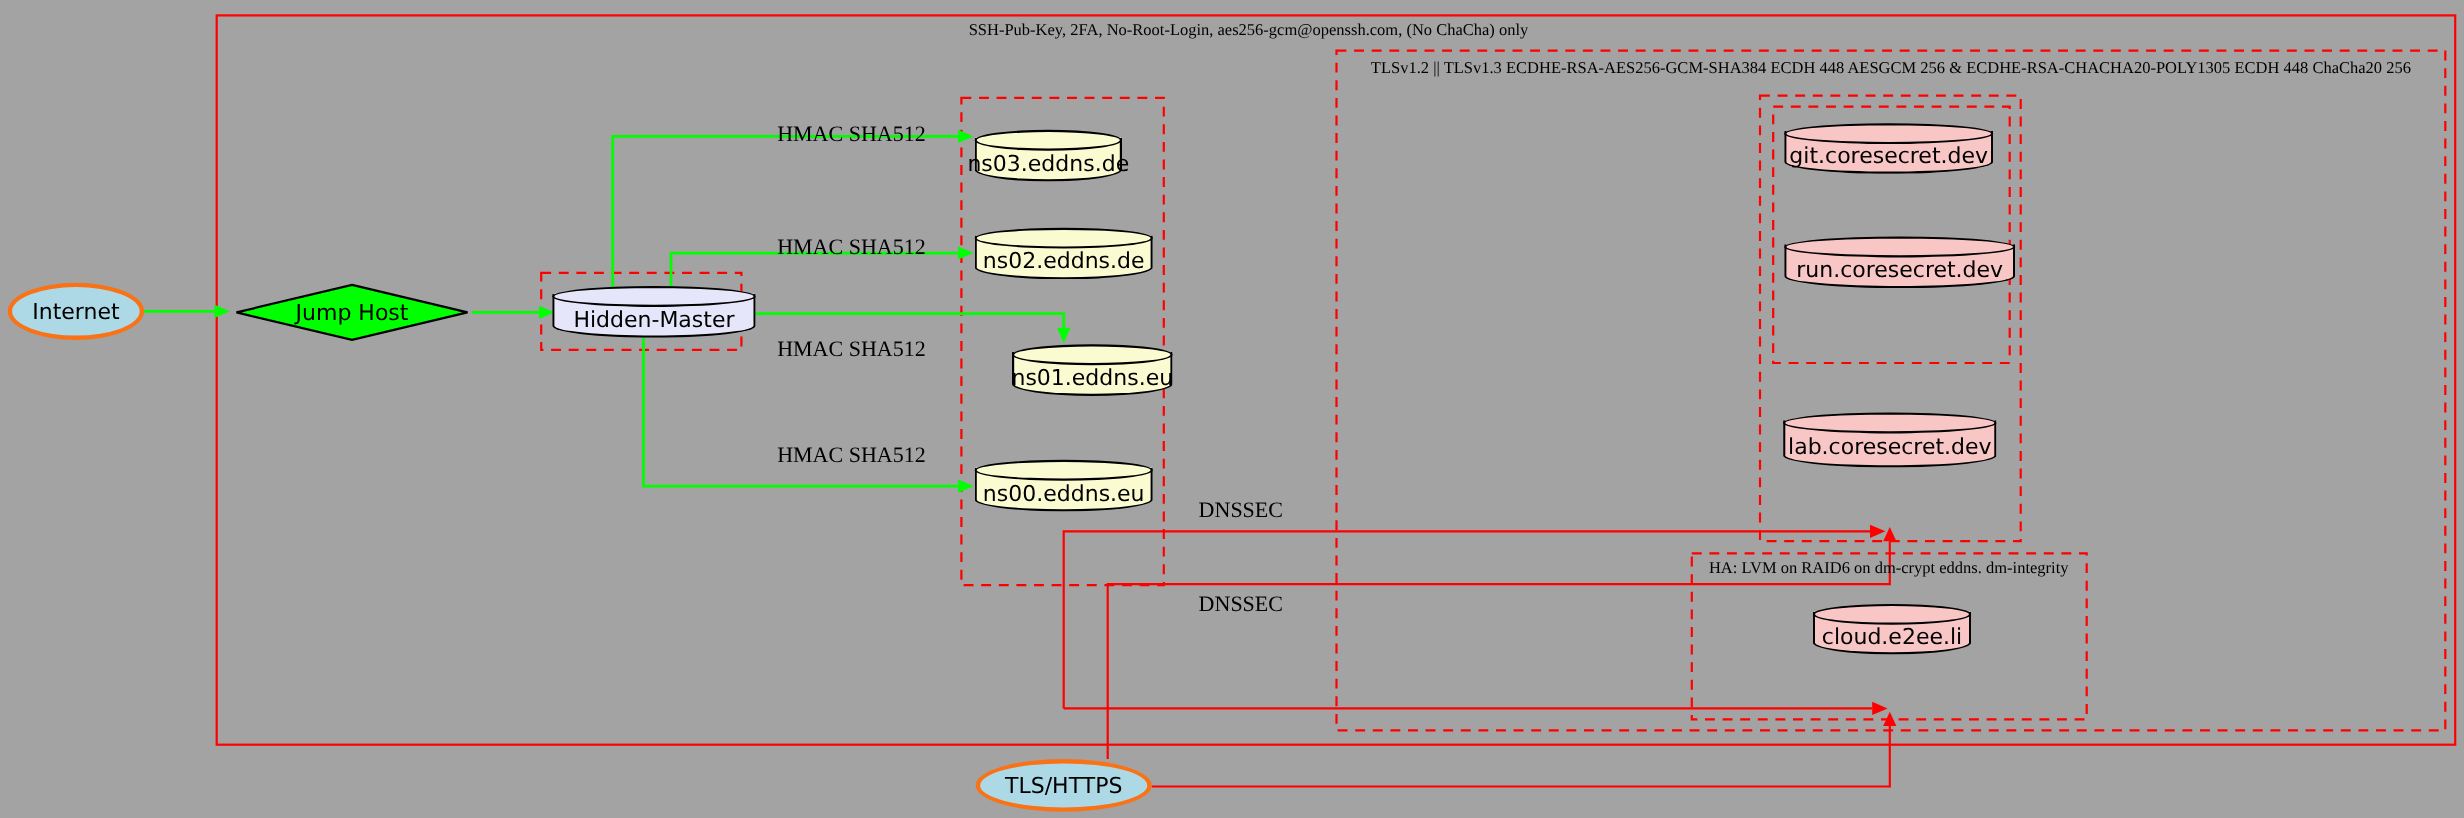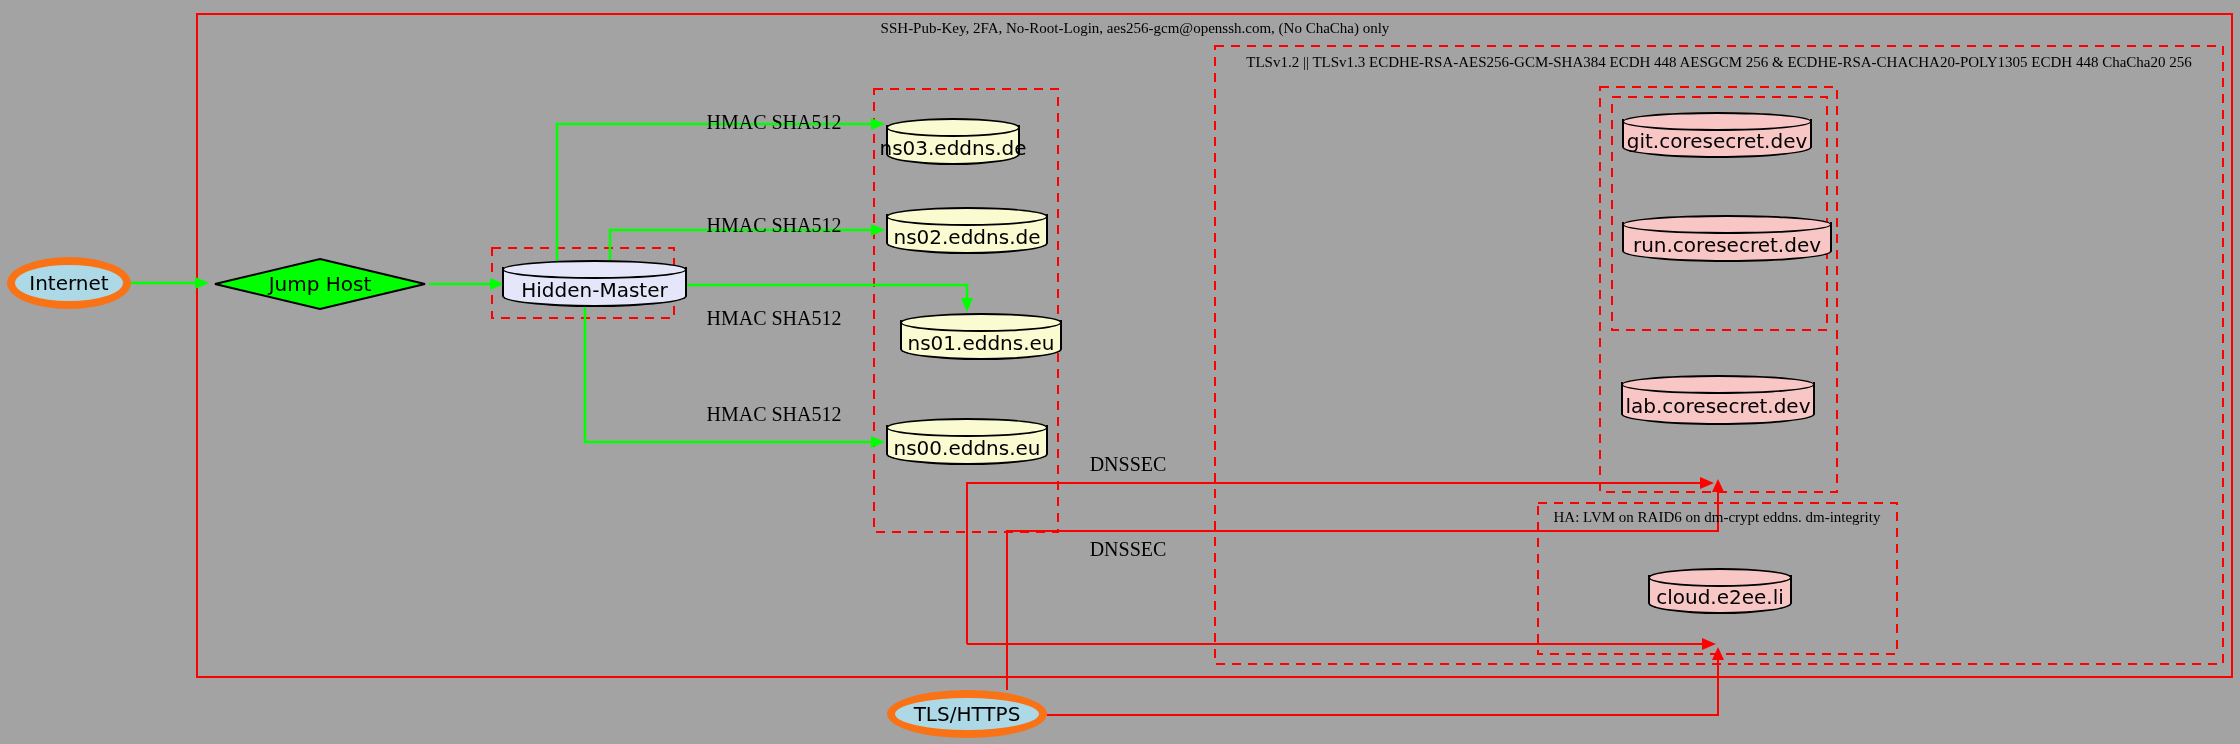--- a/index.html
+++ b/index.html
@@ -9,21 +9,21 @@
   .solid-red{fill:none;stroke:var(--red);stroke-width:2px;}
   .dashed-red{fill:none;stroke:var(--red);stroke-width:2px;stroke-dasharray:9 7;}
   .gline{fill:none;stroke:var(--green);stroke-width:2.5px;}
   .rline{fill:none;stroke:var(--red);stroke-width:2px;}
   .garrow{fill:var(--green);stroke:none;}
   .rarrow{fill:var(--red);stroke:none;}
 
   .node{position:absolute;box-sizing:border-box;}
   .node .lbl{position:absolute;left:0;right:0;display:flex;align-items:center;justify-content:center;
              font-size:20px;white-space:nowrap;}
-  .ellipse{border:8px solid #f97316;border-radius:50%;background:var(--node-blue);
+  .ellipse{border:4px solid #f97316;border-radius:50%;background:var(--node-blue);
            display:flex;align-items:center;justify-content:center;font-size:20px;}
   
   .cyl .body{position:absolute;left:0;right:0;top:7px;bottom:0;border:2px solid #000;border-top:none;
              border-radius:0 0 50% 50% / 0 0 11px 11px;}
   .cyl .lid{position:absolute;left:0;right:0;top:0;height:15px;border:2px solid #000;border-radius:50%;}
   .cyl .lbl{top:12px;bottom:0;}
   .fill-lavender .body,.fill-lavender .lid{background:var(--node-lavender);}
   .fill-yellow .body,.fill-yellow .lid{background:var(--node-yellow);}
   .fill-pink .body,.fill-pink .lid{background:var(--node-pink);}
 
@@ -112,21 +112,21 @@
       <div class="lid"></div>
     <div class="lbl">ns03.eddns.de</div>
   </div>
 
   <div class="node cyl fill-yellow" style="left:886px;top:207px;width:162px;height:47px;">
     <div class="body"></div>
       <div class="lid"></div>
     <div class="lbl">ns02.eddns.de</div>
   </div>
 
-  <div class="node cyl fill-yellow" style="left:900px;top:313px;width:162px;height:47px;">
+  <div class="node cyl fill-yellow" style="left:920px;top:313px;width:146px;height:47px;">
     <div class="body"></div>
       <div class="lid"></div>
     <div class="lbl">ns01.eddns.eu</div>
   </div>
 
   <div class="node cyl fill-yellow" style="left:886px;top:418px;width:162px;height:47px;">
     <div class="body"></div>
       <div class="lid"></div>
     <div class="lbl">ns00.eddns.eu</div>
   </div>
@@ -142,21 +142,21 @@
       <div class="lid"></div>
     <div class="lbl">run.coresecret.dev</div>
   </div>
 
   <div class="node cyl fill-pink" style="left:1621px;top:375px;width:194px;height:50px;">
     <div class="body"></div>
       <div class="lid"></div>
     <div class="lbl">lab.coresecret.dev</div>
   </div>
 
-  <div class="node cyl fill-pink" style="left:1648px;top:568px;width:144px;height:46px;">
+  <div class="node cyl fill-pink" style="left:1648px;top:549px;width:144px;height:46px;">
     <div class="body"></div>
       <div class="lid"></div>
     <div class="lbl">cloud.e2ee.li</div>
   </div>
 
   <div class="node ellipse" style="left:887px;top:690px;width:160px;height:48px;">TLS/HTTPS</div>
 
 </div>
 
 </body></html>

